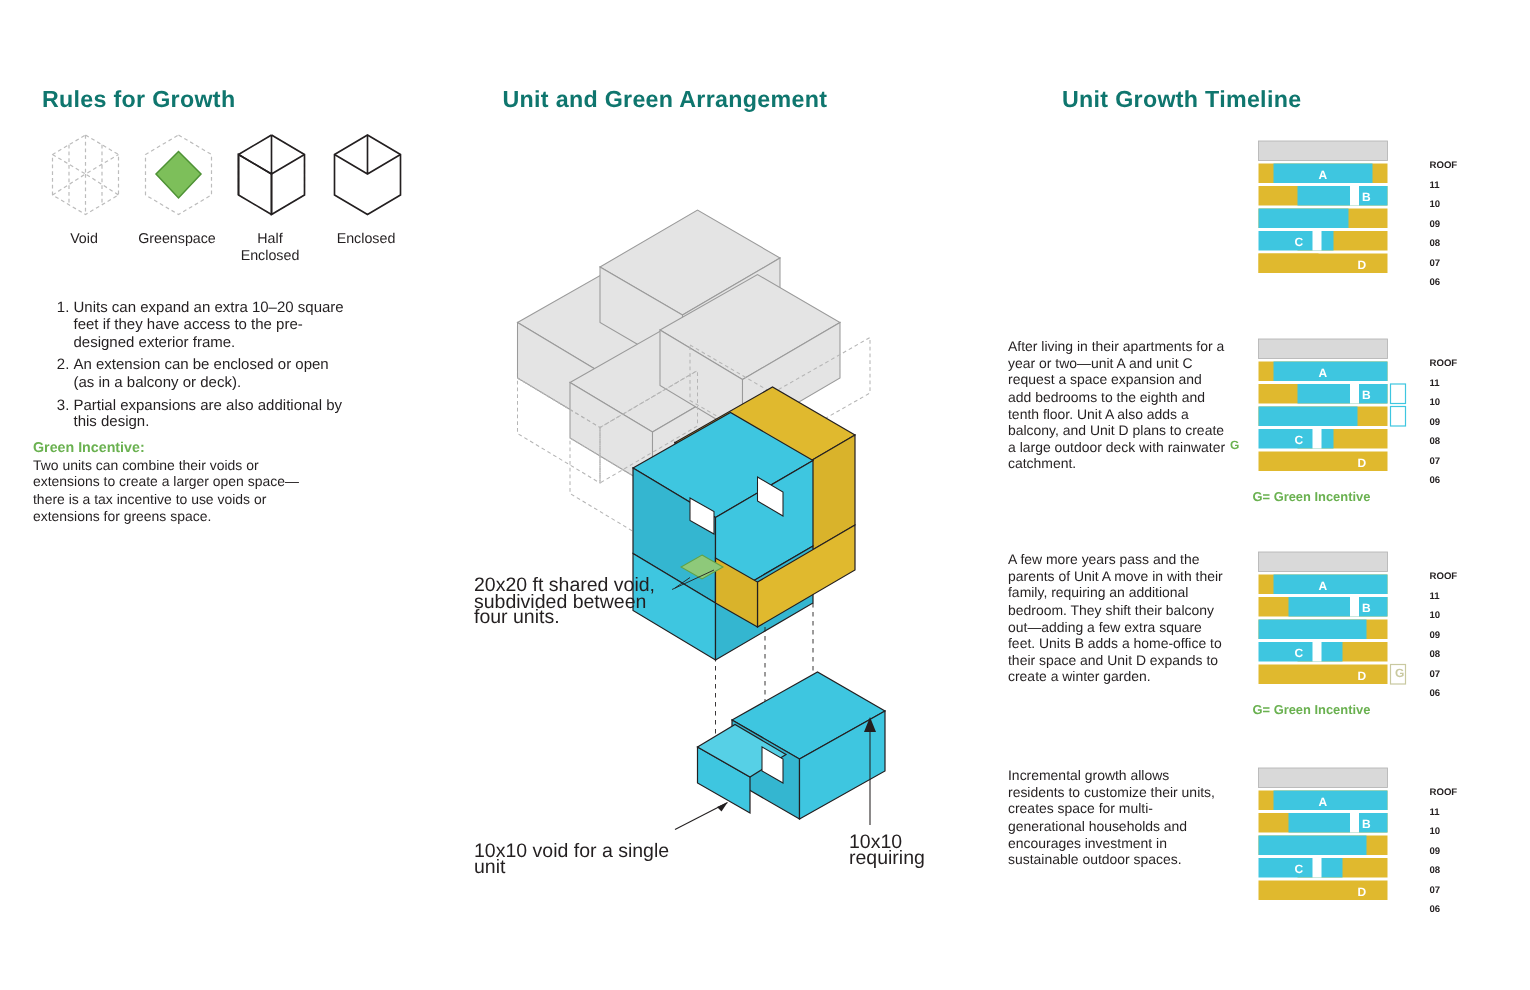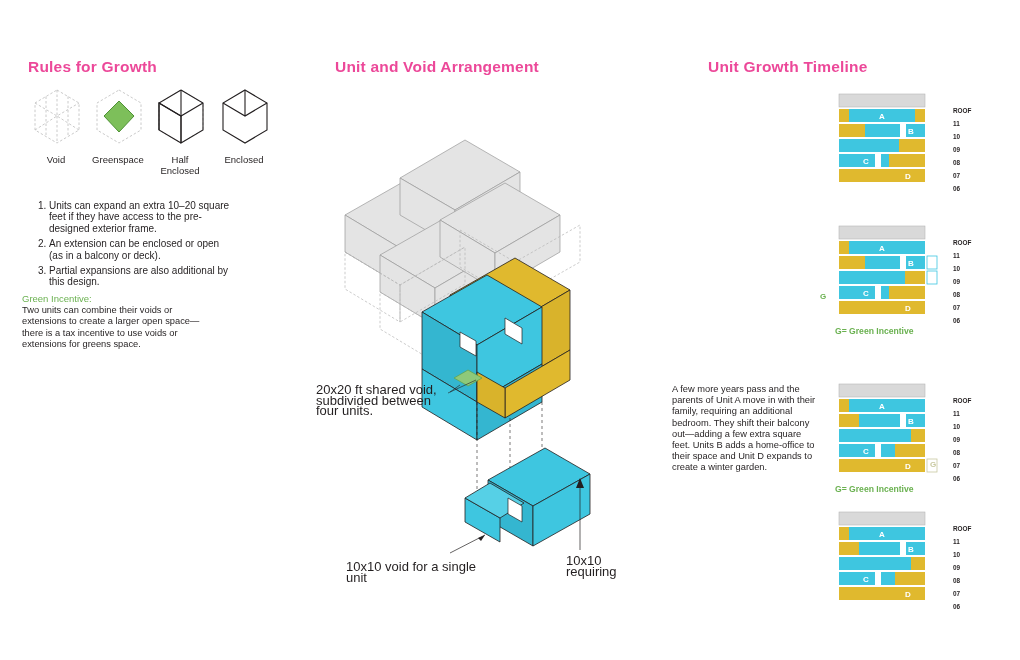--- a/index.html
+++ b/index.html
@@ -12,21 +12,21 @@
     height: 660px;
     position: relative;
     overflow: hidden;
     font-family: "Liberation Sans", sans-serif;
     color: #231f20;
   }
   .col-title {
     position: absolute;
     font-size: 15.5px;
     font-weight: bold;
-    color: #ec4899;
+    color: #0f766e;
     letter-spacing: 0.2px;
   }
   #title-rules { left: 28px; top: 58px; }
   #title-arrangement { left: 335px; top: 58px; }
   #title-timeline { left: 708px; top: 58px; }
 
   
   .legend {
     position: absolute;
     left: 18px;
@@ -63,21 +63,21 @@
     margin: 0;
     padding-left: 17px;
   }
   .rules-list li { margin-bottom: 4px; }
 
   .green-head {
     position: absolute;
     left: 22px;
     top: 293px;
     font-size: 9.5px;
-    font-weight: normal;
+    font-weight: bold;
     color: #6ab150;
   }
   .green-body {
     position: absolute;
     left: 22px;
     top: 305px;
     width: 185px;
     font-size: 9.3px;
     line-height: 11.4px;
   }
@@ -90,21 +90,21 @@
     width: 345px;
     height: 540px;
   }
   .anno {
     position: absolute;
     font-size: 13px;
     line-height: 10.5px;
     color: #231f20;
   }
   #anno-shared { left: 316px; top: 385px; width: 130px; }
-  #anno-single { left: 316px; top: 562px; width: 140px; margin-left: 30px; }
+  #anno-single { left: 316px; top: 562px; width: 140px; }
   #anno-ext { left: 566px; top: 556px; width: 48px; }
 
   
   .tl-row { position: absolute; left: 672px; width: 330px; }
   .tl-text {
     position: absolute;
     width: 145px;
     font-size: 9.3px;
     line-height: 11.2px;
   }
@@ -127,21 +127,21 @@
     position: absolute;
     left: 0;
   }
   svg { display: block; overflow: visible; }
   .tl-svg { position: absolute; left: 163px; top: 0; }
 </style>
 </head>
 <body>
 
 <div class="col-title" id="title-rules">Rules for Growth</div>
-<div class="col-title" id="title-arrangement">Unit and Void Arrangement</div>
+<div class="col-title" id="title-arrangement">Unit and Green Arrangement</div>
 <div class="col-title" id="title-timeline">Unit Growth Timeline</div>
 
 <div class="legend">
 
   <div class="legend-item" style="left:8px; top:0;">
     <span class="legend-ico">
       <svg width="50" height="58" viewBox="0 0 50 58">
         <polygon points="25,2 47,15 47,42 25,55 3,42 3,15" fill="none" stroke="#bcbcbc" stroke-width="0.8" stroke-dasharray="2.5,2"></polygon>
         <path d="M25,2 L25,28 M3,15 L25,28 L47,15 M3,42 L25,28 L47,42 M25,28 L25,55" fill="none" stroke="#bcbcbc" stroke-width="0.8" stroke-dasharray="2.5,2"></path>
         <path d="M14,8.5 L14,48.5 M36,8.5 L36,48.5" fill="none" stroke="#bcbcbc" stroke-width="0.8" stroke-dasharray="2.5,2"></path>
@@ -310,20 +310,21 @@
     <div style="top:26px;">11</div>
     <div style="top:39px;">10</div>
     <div style="top:52px;">09</div>
     <div style="top:65px;">08</div>
     <div style="top:78px;">07</div>
     <div style="top:91px;">06</div>
   </div>
 </div>
 
 <div class="tl-row" style="top:226px; height:120px;">
+  <div class="tl-text" style="left:0; top:0;">After living in their apartments for a year or two—unit A and unit C request a space expansion and add bedrooms to the eighth and tenth floor. Unit A also adds a balcony, and Unit D plans to create a large outdoor deck with rainwater catchment.</div>
   <div class="tl-green" style="left:163px; top:100px;">G= Green Incentive</div>
   <div style="position:absolute; left:148px; top:66px; font-size:8px; font-weight:bold; color:#6ab150;">G</div>
   <svg class="tl-svg" width="175" height="100" viewBox="0 0 175 100">
     <rect x="4" y="0" width="86" height="13" fill="#d9d9d9" stroke="#b7b7b7" stroke-width="0.6"></rect>
     <rect x="4" y="15" width="86" height="13" fill="#e0b92e"></rect>
     <rect x="14" y="15" width="76" height="13" fill="#3ec6e0"></rect>
     <rect x="4" y="30" width="86" height="13" fill="#e0b92e"></rect>
     <rect x="30" y="30" width="60" height="13" fill="#3ec6e0"></rect>
     <rect x="65" y="30" width="6" height="13" fill="#ffffff"></rect>
     <rect x="92" y="30" width="10" height="13" fill="none" stroke="#3ec6e0" stroke-width="0.8"></rect>
@@ -343,21 +344,21 @@
     <div style="top:13px;">ROOF</div>
     <div style="top:26px;">11</div>
     <div style="top:39px;">10</div>
     <div style="top:52px;">09</div>
     <div style="top:65px;">08</div>
     <div style="top:78px;">07</div>
     <div style="top:91px;">06</div>
   </div>
 </div>
 
-<div class="tl-row" style="top:368px; height:120px;margin-top:16px;">
+<div class="tl-row" style="top:368px; height:120px;">
   <div class="tl-text" style="left:0; top:0;">A few more years pass and the parents of Unit A move in with their family, requiring an additional bedroom. They shift their balcony out—adding a few extra square feet. Units B adds a home-office to their space and Unit D expands to create a winter garden.</div>
   <div class="tl-green" style="left:163px; top:100px;">G= Green Incentive</div>
   <div style="position:absolute; left:258px; top:76px; font-size:8px; font-weight:bold; color:#c9c9a0;">G</div>
   <svg class="tl-svg" width="175" height="100" viewBox="0 0 175 100">
     <rect x="4" y="0" width="86" height="13" fill="#d9d9d9" stroke="#b7b7b7" stroke-width="0.6"></rect>
     <rect x="4" y="15" width="86" height="13" fill="#e0b92e"></rect>
     <rect x="14" y="15" width="76" height="13" fill="#3ec6e0"></rect>
     <rect x="4" y="30" width="86" height="13" fill="#e0b92e"></rect>
     <rect x="24" y="30" width="66" height="13" fill="#3ec6e0"></rect>
     <rect x="65" y="30" width="6" height="13" fill="#ffffff"></rect>
@@ -378,20 +379,21 @@
     <div style="top:26px;">11</div>
     <div style="top:39px;">10</div>
     <div style="top:52px;">09</div>
     <div style="top:65px;">08</div>
     <div style="top:78px;">07</div>
     <div style="top:91px;">06</div>
   </div>
 </div>
 
 <div class="tl-row" style="top:512px; height:110px;">
+  <div class="tl-text" style="left:0; top:0;">Incremental growth allows residents to customize their units, creates space for multi-generational households and encourages investment in sustainable outdoor spaces.</div>
   <svg class="tl-svg" width="175" height="100" viewBox="0 0 175 100">
     <rect x="4" y="0" width="86" height="13" fill="#d9d9d9" stroke="#b7b7b7" stroke-width="0.6"></rect>
     <rect x="4" y="15" width="86" height="13" fill="#e0b92e"></rect>
     <rect x="14" y="15" width="76" height="13" fill="#3ec6e0"></rect>
     <rect x="4" y="30" width="86" height="13" fill="#e0b92e"></rect>
     <rect x="24" y="30" width="66" height="13" fill="#3ec6e0"></rect>
     <rect x="65" y="30" width="6" height="13" fill="#ffffff"></rect>
     <rect x="4" y="45" width="86" height="13" fill="#e0b92e"></rect>
     <rect x="4" y="45" width="72" height="13" fill="#3ec6e0"></rect>
     <rect x="30" y="60" width="60" height="13" fill="#e0b92e"></rect>

